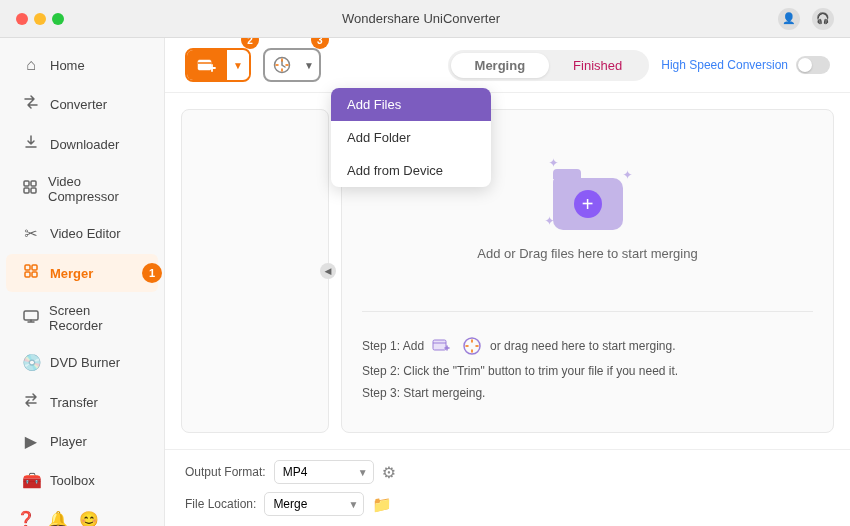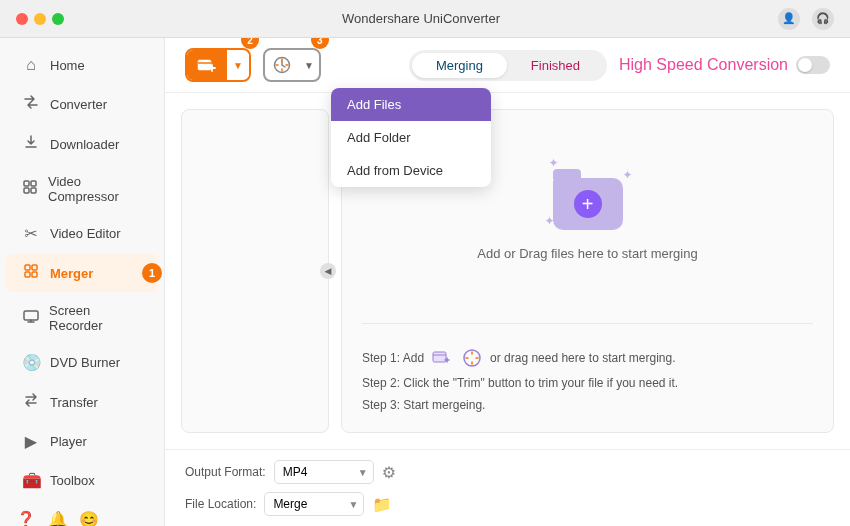--- a/index.html
+++ b/index.html
@@ -206,31 +206,31 @@
     }
     .tab {
       padding: 5px 24px;
       border-radius: 16px;
       font-size: 13px;
       cursor: pointer;
       color: #be185d;
     }
     .tab.active {
       background: white;
-      color: #0c4a6e;
-      font-weight: 400;
+      color: #737373;
+      font-weight: 700;
       box-shadow: 0 1px 3px rgba(0,0,0,0.1);
     }
 
     .speed-toggle {
       display: flex;
       align-items: center;
       gap: 8px;
-      font-size: 16px;
-      color: #ec4899;
+      font-size: 12px;
+      color: #3b82f6;
     }
     .toggle-switch {
       width: 34px;
       height: 18px;
       background: #ddd;
       border-radius: 9px;
       position: relative;
       cursor: pointer;
     }
     .toggle-knob {
@@ -313,21 +313,21 @@
     .sparkle {
       position: absolute;
       font-size: 12px;
       color: #c4b5e8;
     }
 
     .drop-text {
       font-size: 13px;
       color: #666;
       text-align: center;
-      margin-bottom: 32px;
+      margin-bottom: 20px;
     }
 
     .steps-section {
       width: 100%;
       border-top: 1px solid #e8e8e8;
       padding-top: 24px;
     }
     .step-line {
       font-size: 12px;
       color: #555;

